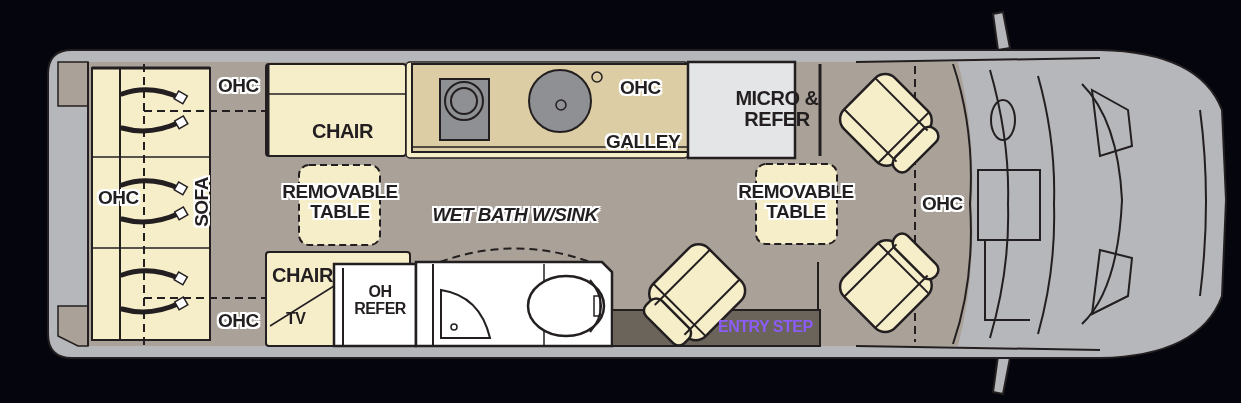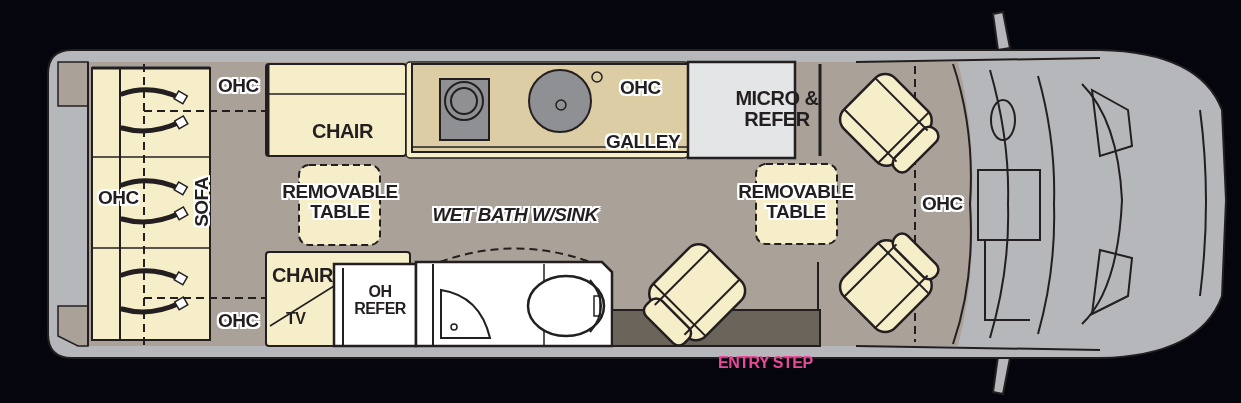--- a/index.html
+++ b/index.html
@@ -1,21 +1,21 @@
 <!DOCTYPE html>
 <html><head>
 <meta charset="utf-8">
 <style>
   html,body{margin:0;padding:0;}
   body{width:1241px;height:403px;background:#05060d;overflow:hidden;position:relative;font-family:"Liberation Sans",sans-serif;}
   .canvas{position:absolute;left:0;top:0;width:1241px;height:403px;}
   .lbl{position:absolute;font-family:"Liberation Sans",sans-serif;font-weight:bold;color:#231f20;text-align:center;line-height:1.05;letter-spacing:-0.5px;
        text-shadow:-2px -2px 0 #fff,2px -2px 0 #fff,-2px 2px 0 #fff,2px 2px 0 #fff,0 2px 0 #fff,0 -2px 0 #fff,2px 0 0 #fff,-2px 0 0 #fff;}
   .lbl.plain{text-shadow:none;}
-  .lbl.white{color:#ec4899;text-shadow:none;margin-top:36px;}
+  .lbl.white{color:#8b5cf6;text-shadow:none;}
   svg{position:absolute;left:0;top:0;}
 </style>
 </head>
 <body>
 
 <div class="canvas">
 <svg width="1241" height="403" viewBox="0 0 1241 403">
 
   <g>
     <path d="M993 14 L1003 12 L1010 48 L998 50 Z" fill="#b5b7ba" stroke="#231f20" stroke-width="2"></path>

